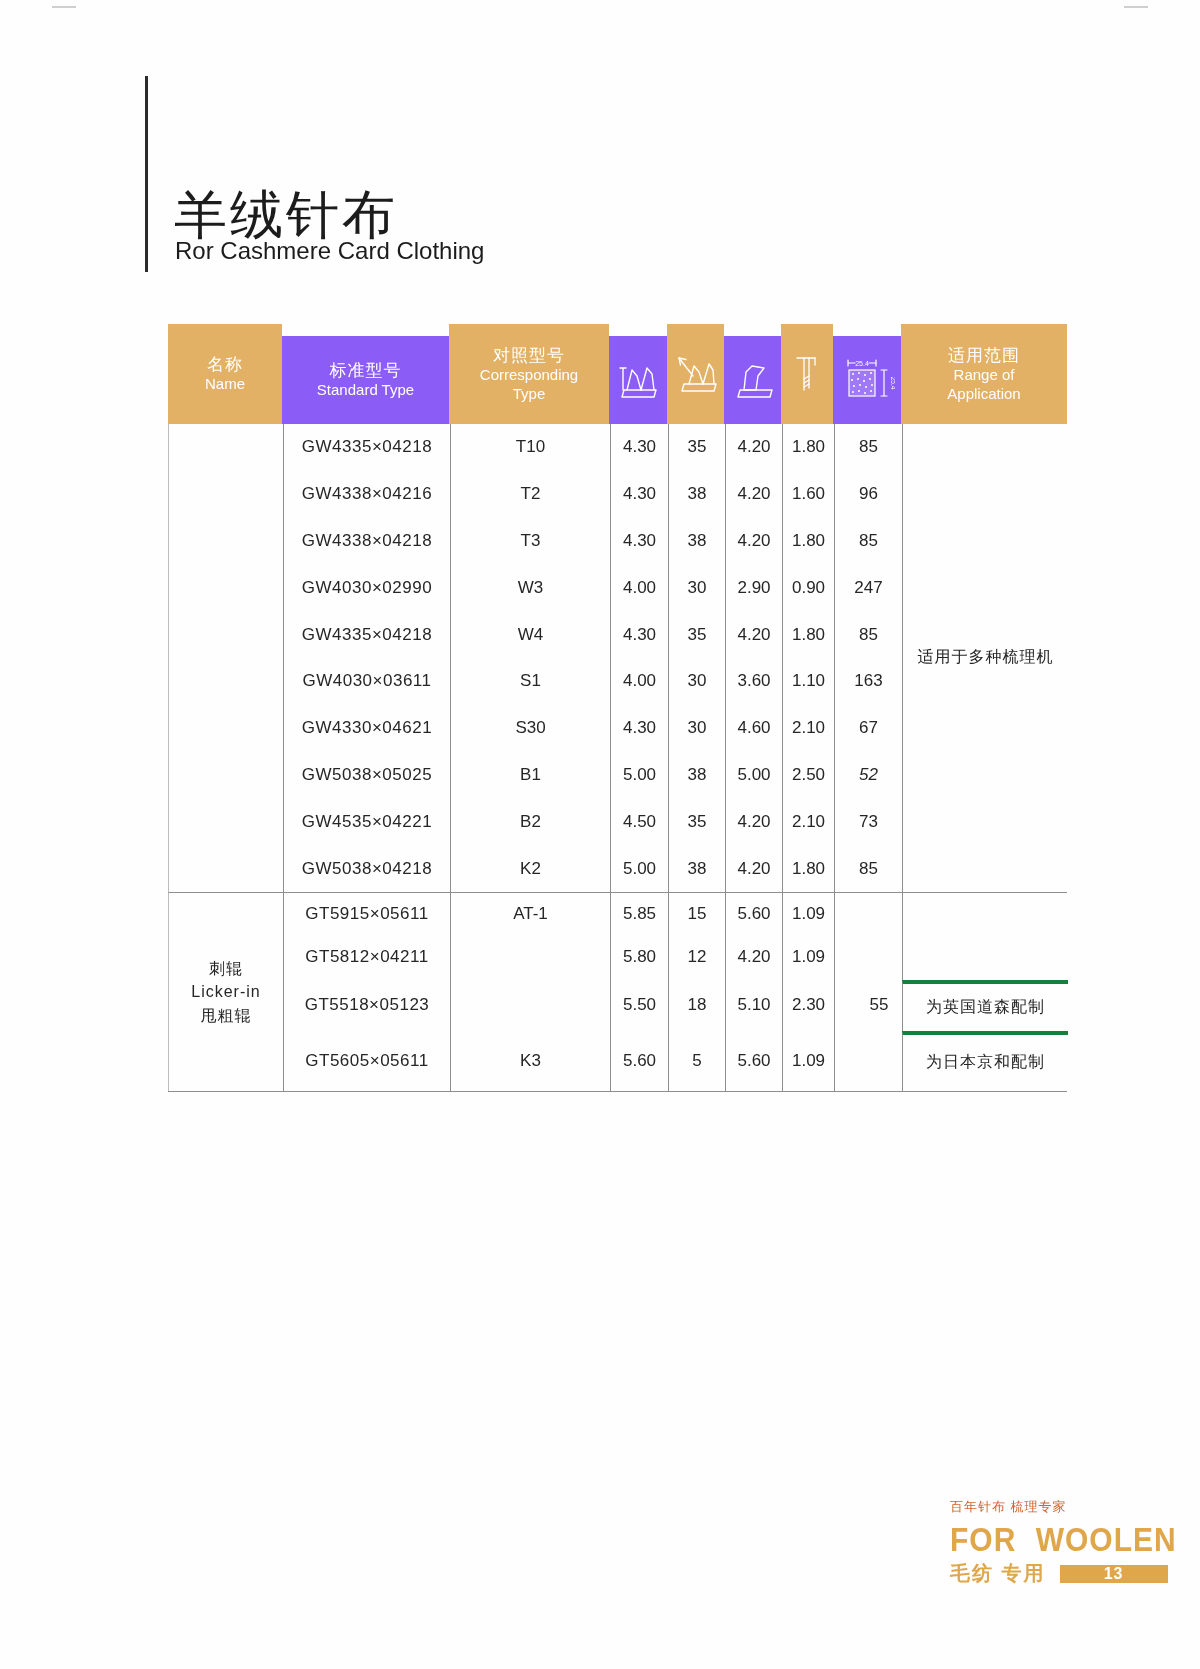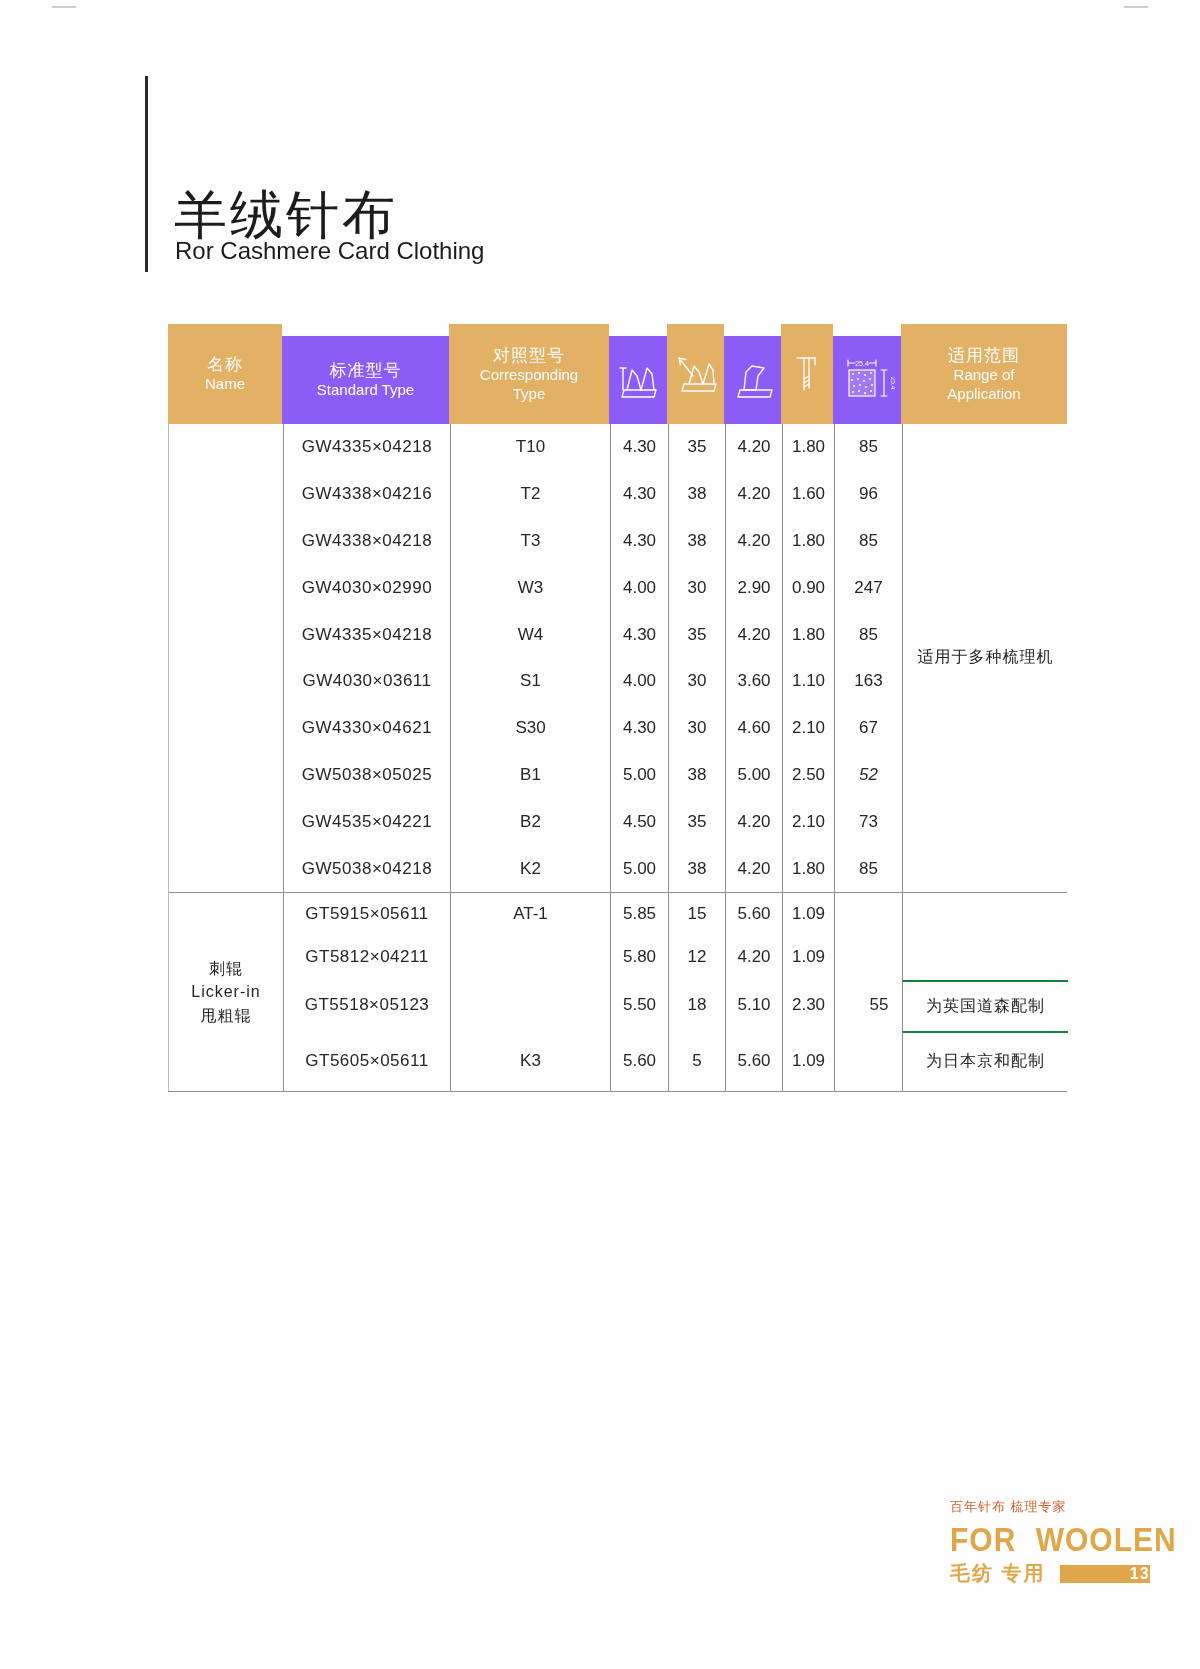--- a/index.html
+++ b/index.html
@@ -32,31 +32,31 @@
   .tsection { position:relative; border-left:1px solid #bdbdbd; }
   #section-0 { grid-template-rows:repeat(10,46.8px); }
   #section-1 { grid-template-rows:42px 45px 51px 60px; border-top:1px solid #8e8e8e; }
   #spec-table { border-bottom:0; }
   #table-body-wrap { border-bottom:1px solid #8e8e8e; }
 
   .cell { display:flex; align-items:center; justify-content:center; text-align:center;
           font-size:17px; color:#262626; border-left:1px solid #8e8e8e; }
   .name-cell { grid-column:1; border-left:none; flex-direction:column; font-size:16px; line-height:1.45; letter-spacing:1px; }
   .range-cell { grid-column:9; font-size:16px; letter-spacing:1px; }
-  .range-cell.divided { border-top:2px solid #15803d; }
+  .range-cell.divided { border-top:4px solid #15803d; }
   .std { letter-spacing:0.5px; }
 
   
   #footer { position:absolute; left:950px; top:1498px; width:240px; }
   #footer-tagline { font-size:13px; color:#d2622f; letter-spacing:1px; white-space:nowrap; }
   #footer-brand { margin-top:6px; font-size:30px; font-weight:800; color:#dfa64a;
                   letter-spacing:1px; word-spacing:10px; transform:scaleY(1.08); transform-origin:left top; white-space:nowrap; }
   #footer-row { margin-top:4px; display:flex; align-items:center; }
   #footer-category { font-size:20px; font-weight:700; color:#dfa64a; letter-spacing:2px; white-space:nowrap; }
-  #page-num-bar { margin-left:14px; width:90px; height:18px; background:#dfa64a; display:flex; align-items:center; justify-content:flex-end; }
+  #page-num-bar { margin-left:14px; width:108px; height:18px; background:#dfa64a; display:flex; align-items:center; justify-content:center; }
   #page-num { color:#ffffff; font-size:16px; font-weight:700; letter-spacing:1px; }
 </style>
 </head>
 <body>
 
 <div id="page">
 
   <div class="cropmark" id="crop-left"></div>
   <div class="cropmark" id="crop-right"></div>
 

